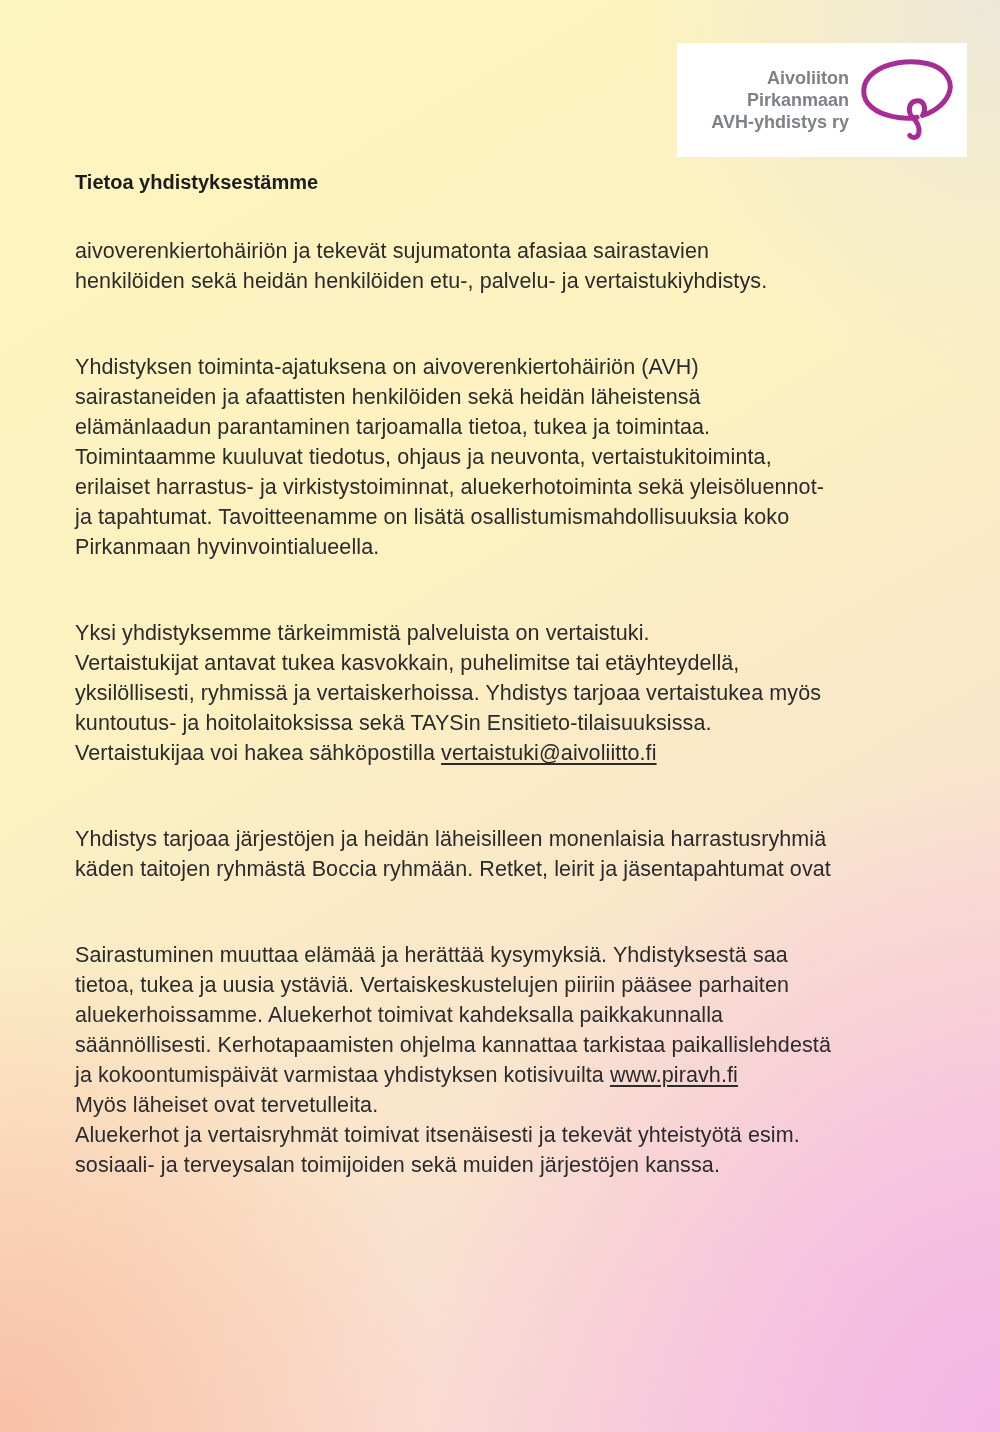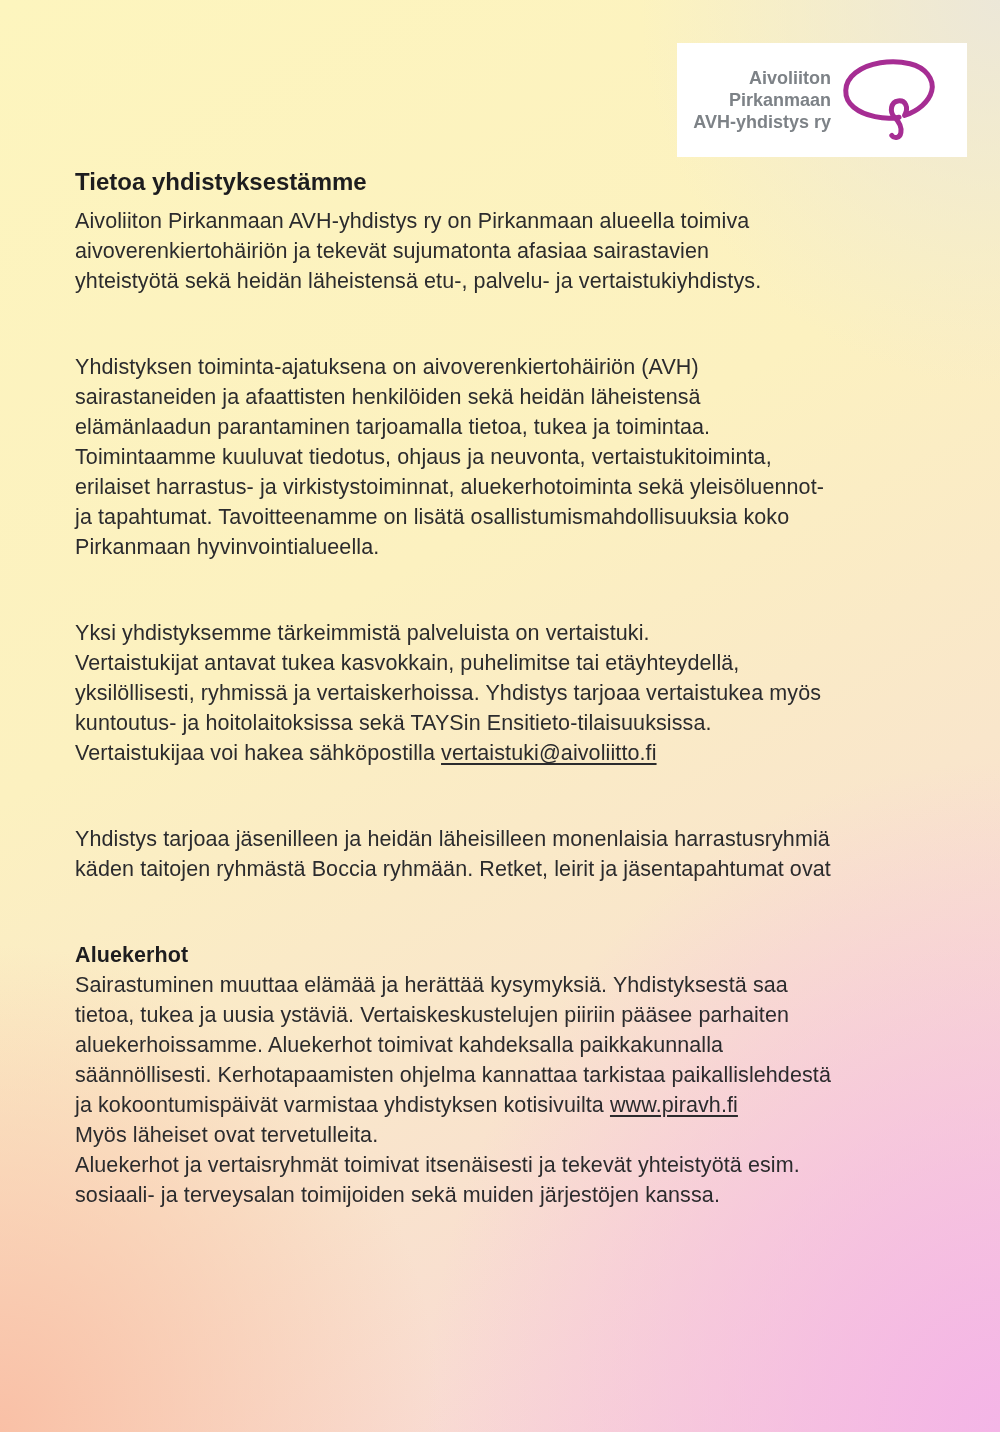--- a/index.html
+++ b/index.html
@@ -11,38 +11,38 @@
     background:
       radial-gradient(ellipse 60% 45% at 100% 0%, #ece7d8 0%, rgba(236,231,216,0) 60%),
       radial-gradient(ellipse 65% 50% at 0% 100%, #f9c0a6 0%, rgba(249,192,166,0) 68%),
       radial-gradient(ellipse 80% 65% at 100% 100%, #f4b4e6 0%, rgba(244,180,230,0) 72%),
       linear-gradient(150deg, #fdf5be 0%, #fcf1c0 40%, #f9e6cb 65%, #f8d2d8 100%);
   }
   .logo{
     position:absolute;left:677px;top:43px;width:290px;height:114px;
     background:#ffffff;
     display:flex;align-items:center;justify-content:flex-end;
-    padding-right:28px;box-sizing:border-box;
+    padding-right:10px;box-sizing:border-box;
   }
   .logo-text{
     text-align:right;
     color:#7d8287;
     font-weight:bold;
     font-size:18px;line-height:22px;
     margin-right:10px;
     white-space:nowrap;
   }
   .bubble{width:98px;height:86px;flex:none;}
   .content{
     position:absolute;left:75px;top:163px;width:866px;
     color:#2b2b2d;
     font-size:21.5px;line-height:30px;letter-spacing:0.1px;
   }
   h1{
-    font-size:24px;line-height:38px;margin:0 0 5px 0;
+    font-size:20px;line-height:38px;margin:0 0 5px 0;
     color:#1d1d1f;font-weight:bold;letter-spacing:0;
   }
   .sec{margin-top:56px;}
   .sec.first{margin-top:0;}
   h2{font-size:21.5px;line-height:30px;margin:0;color:#1d1d1f;font-weight:bold;}
   p{margin:0;}
   a.link{color:#2b2b2d;text-decoration:underline;text-underline-offset:3px;}
 </style>
 </head>
 <body>
@@ -66,31 +66,30 @@
                C 55 49 53 60 59 66
                C 64 71 67 77 66 83
                C 65 89 59 90 56 86" fill="none" stroke-width="5.5" stroke-linecap="round" stroke-linejoin="round" stroke="#a62d93"></path>
     </svg>
   </div>
 
   <div class="content">
     <h1>Tietoa yhdistyksestämme</h1>
     <div id="sections">
         <section class="sec first">
-          <p><span>Aivoliiton Pirkanmaan AVH-yhdistys ry on Pirkanmaan alueella toimiva</span><br><span>aivoverenkiertohäiriön ja tekevät sujumatonta afasiaa sairastavien</span><br><span>yhteistyötä sekä heidän läheistensä etu-, palvelu- ja vertaistukiyhdistys.</span><br></p>
+          <p><br><span>aivoverenkiertohäiriön ja tekevät sujumatonta afasiaa sairastavien</span><br><span>henkilöiden sekä heidän henkilöiden etu-, palvelu- ja vertaistukiyhdistys.</span><br></p>
         </section>
         <section class="sec">
           <p><span>Yhdistyksen toiminta-ajatuksena on aivoverenkiertohäiriön (AVH)</span><br><span>sairastaneiden ja afaattisten henkilöiden sekä heidän läheistensä</span><br><span>elämänlaadun parantaminen tarjoamalla tietoa, tukea ja toimintaa.</span><br><span>Toimintaamme kuuluvat tiedotus, ohjaus ja neuvonta, vertaistukitoiminta,</span><br><span>erilaiset harrastus- ja virkistystoiminnat, aluekerhotoiminta sekä yleisöluennot-</span><br><span>ja tapahtumat. Tavoitteenamme on lisätä osallistumismahdollisuuksia koko</span><br><span>Pirkanmaan hyvinvointialueella.</span></p>
         </section>
         <section class="sec">
           <p><span>Yksi yhdistyksemme tärkeimmistä palveluista on vertaistuki.</span><br><span>Vertaistukijat antavat tukea kasvokkain, puhelimitse tai etäyhteydellä,</span><br><span>yksilöllisesti, ryhmissä ja vertaiskerhoissa. Yhdistys tarjoaa vertaistukea myös</span><br><span>kuntoutus- ja hoitolaitoksissa sekä TAYSin Ensitieto-tilaisuuksissa.</span><br><span>Vertaistukijaa voi hakea sähköpostilla </span><a class="link" href="#">vertaistuki@aivoliitto.fi</a></p>
         </section>
         <section class="sec">
-          <p><span>Yhdistys tarjoaa jäsenilleen ja heidän läheisilleen monenlaisia harrastusryhmiä</span><br><span>käden taitojen ryhmästä Boccia ryhmään. Retket, leirit ja jäsentapahtumat ovat</span><br></p>
+          <p><span>Yhdistys tarjoaa järjestöjen ja heidän läheisilleen monenlaisia harrastusryhmiä</span><br><span>käden taitojen ryhmästä Boccia ryhmään. Retket, leirit ja jäsentapahtumat ovat</span><br></p>
         </section>
         <section class="sec">
-          <h2>Aluekerhot</h2>
           <p><span>Sairastuminen muuttaa elämää ja herättää kysymyksiä. Yhdistyksestä saa</span><br><span>tietoa, tukea ja uusia ystäviä. Vertaiskeskustelujen piiriin pääsee parhaiten</span><br><span>aluekerhoissamme. Aluekerhot toimivat kahdeksalla paikkakunnalla</span><br><span>säännöllisesti. Kerhotapaamisten ohjelma kannattaa tarkistaa paikallislehdestä</span><br><span>ja kokoontumispäivät varmistaa yhdistyksen kotisivuilta </span><a class="link" href="#">www.piravh.fi</a><br><span>Myös läheiset ovat tervetulleita.</span><br><span>Aluekerhot ja vertaisryhmät toimivat itsenäisesti ja tekevät yhteistyötä esim.</span><br><span>sosiaali- ja terveysalan toimijoiden sekä muiden järjestöjen kanssa.</span></p>
         </section>
       </div>
   </div>
 
 </div>
 
 </body></html>

